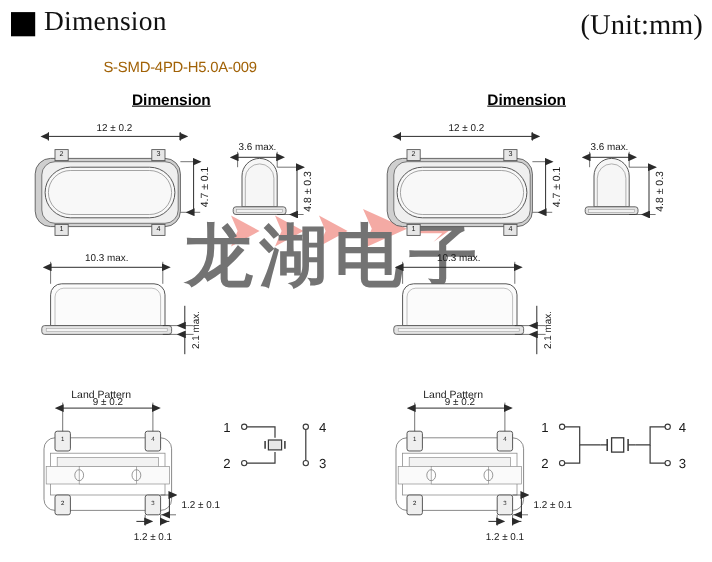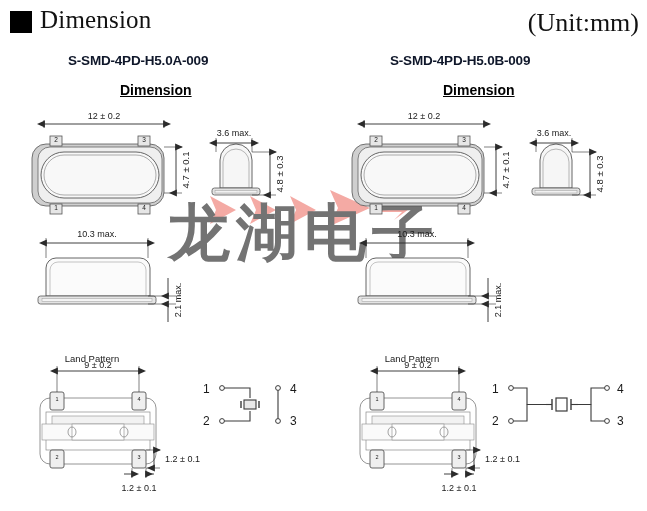--- a/index.html
+++ b/index.html
@@ -22,22 +22,22 @@
     font-size:25px;color:#111;letter-spacing:.2px;
   }
   .hdr-unit{
     position:absolute;right:8px;top:8px;
     font-family:"Liberation Serif", serif;
     font-size:26px;color:#111;
   }
 
   
   .part-no{
-    position:absolute;font-size:13.5px;font-weight:bold;color:#0f172a;
-    letter-spacing:-.2px;white-space:nowrap;
+    position:absolute;font-size:13.5px;font-weight:normal;color:#a16207;
+    letter-spacing:-.2px;white-space:nowrap;margin-left:26px;
   }
   .sub-dim{
     position:absolute;font-size:14px;font-weight:bold;color:#000;
     text-decoration:underline;white-space:nowrap;
   }
 
   
   svg.draw{position:absolute;left:0;top:0;width:647px;height:511px;overflow:visible;}
   svg.draw text{font-family:"Liberation Sans", sans-serif;fill:#1a1a1a;}
 
@@ -57,21 +57,20 @@
 
 <div class="page">
 
   <div class="hdr-bullet"></div>
   <div class="hdr-title">Dimension</div>
   <div class="hdr-unit">(Unit:mm)</div>
 
   <div class="part-no" style="left:68px;top:53px;">S-SMD-4PD-H5.0A-009</div>
   <div class="sub-dim" style="left:120px;top:82px;">Dimension</div>
 
-  <div class="part-no" style="left:390px;top:53px;">S-SMD-4PD-H5.0B-009</div>
   <div class="sub-dim" style="left:443px;top:82px;">Dimension</div>
 
   <svg class="wm-arrows" viewBox="0 0 647 511">
     <g fill="#f4a6a0" opacity="0.95">
       <path d="M210 196 l26 14 -26 14 6 -14 z"></path>
       <path d="M250 196 l26 14 -26 14 6 -14 z"></path>
       <path d="M290 196 l26 14 -26 14 6 -14 z"></path>
       <path d="M330 190 l40 18 -40 18 8 -18 z"></path>
       <path d="M372 196 h30 l-8 -8 22 16 -22 16 8 -8 h-30 z"></path>
     </g>

